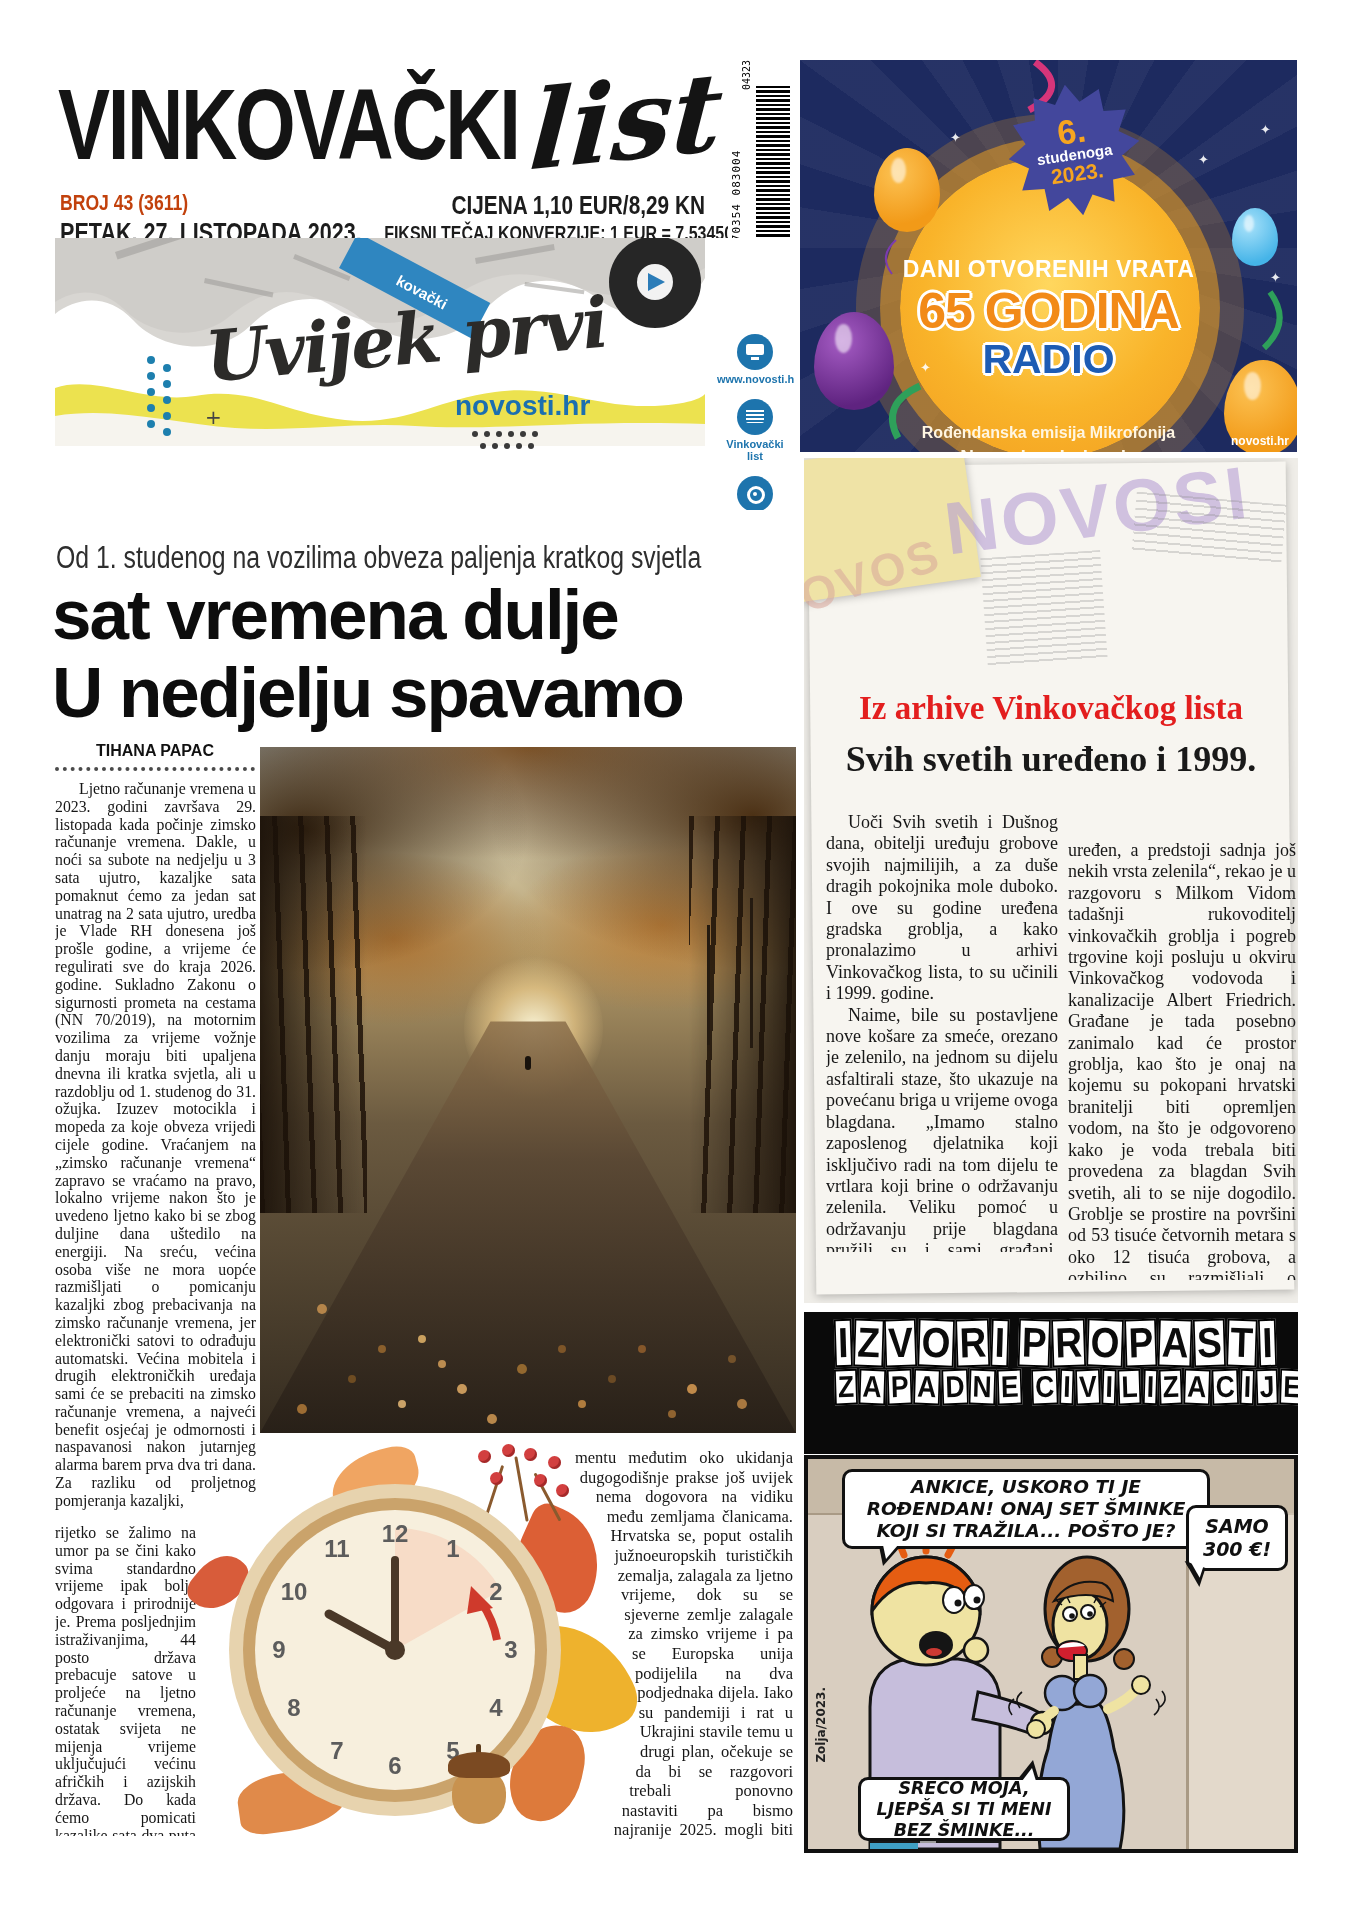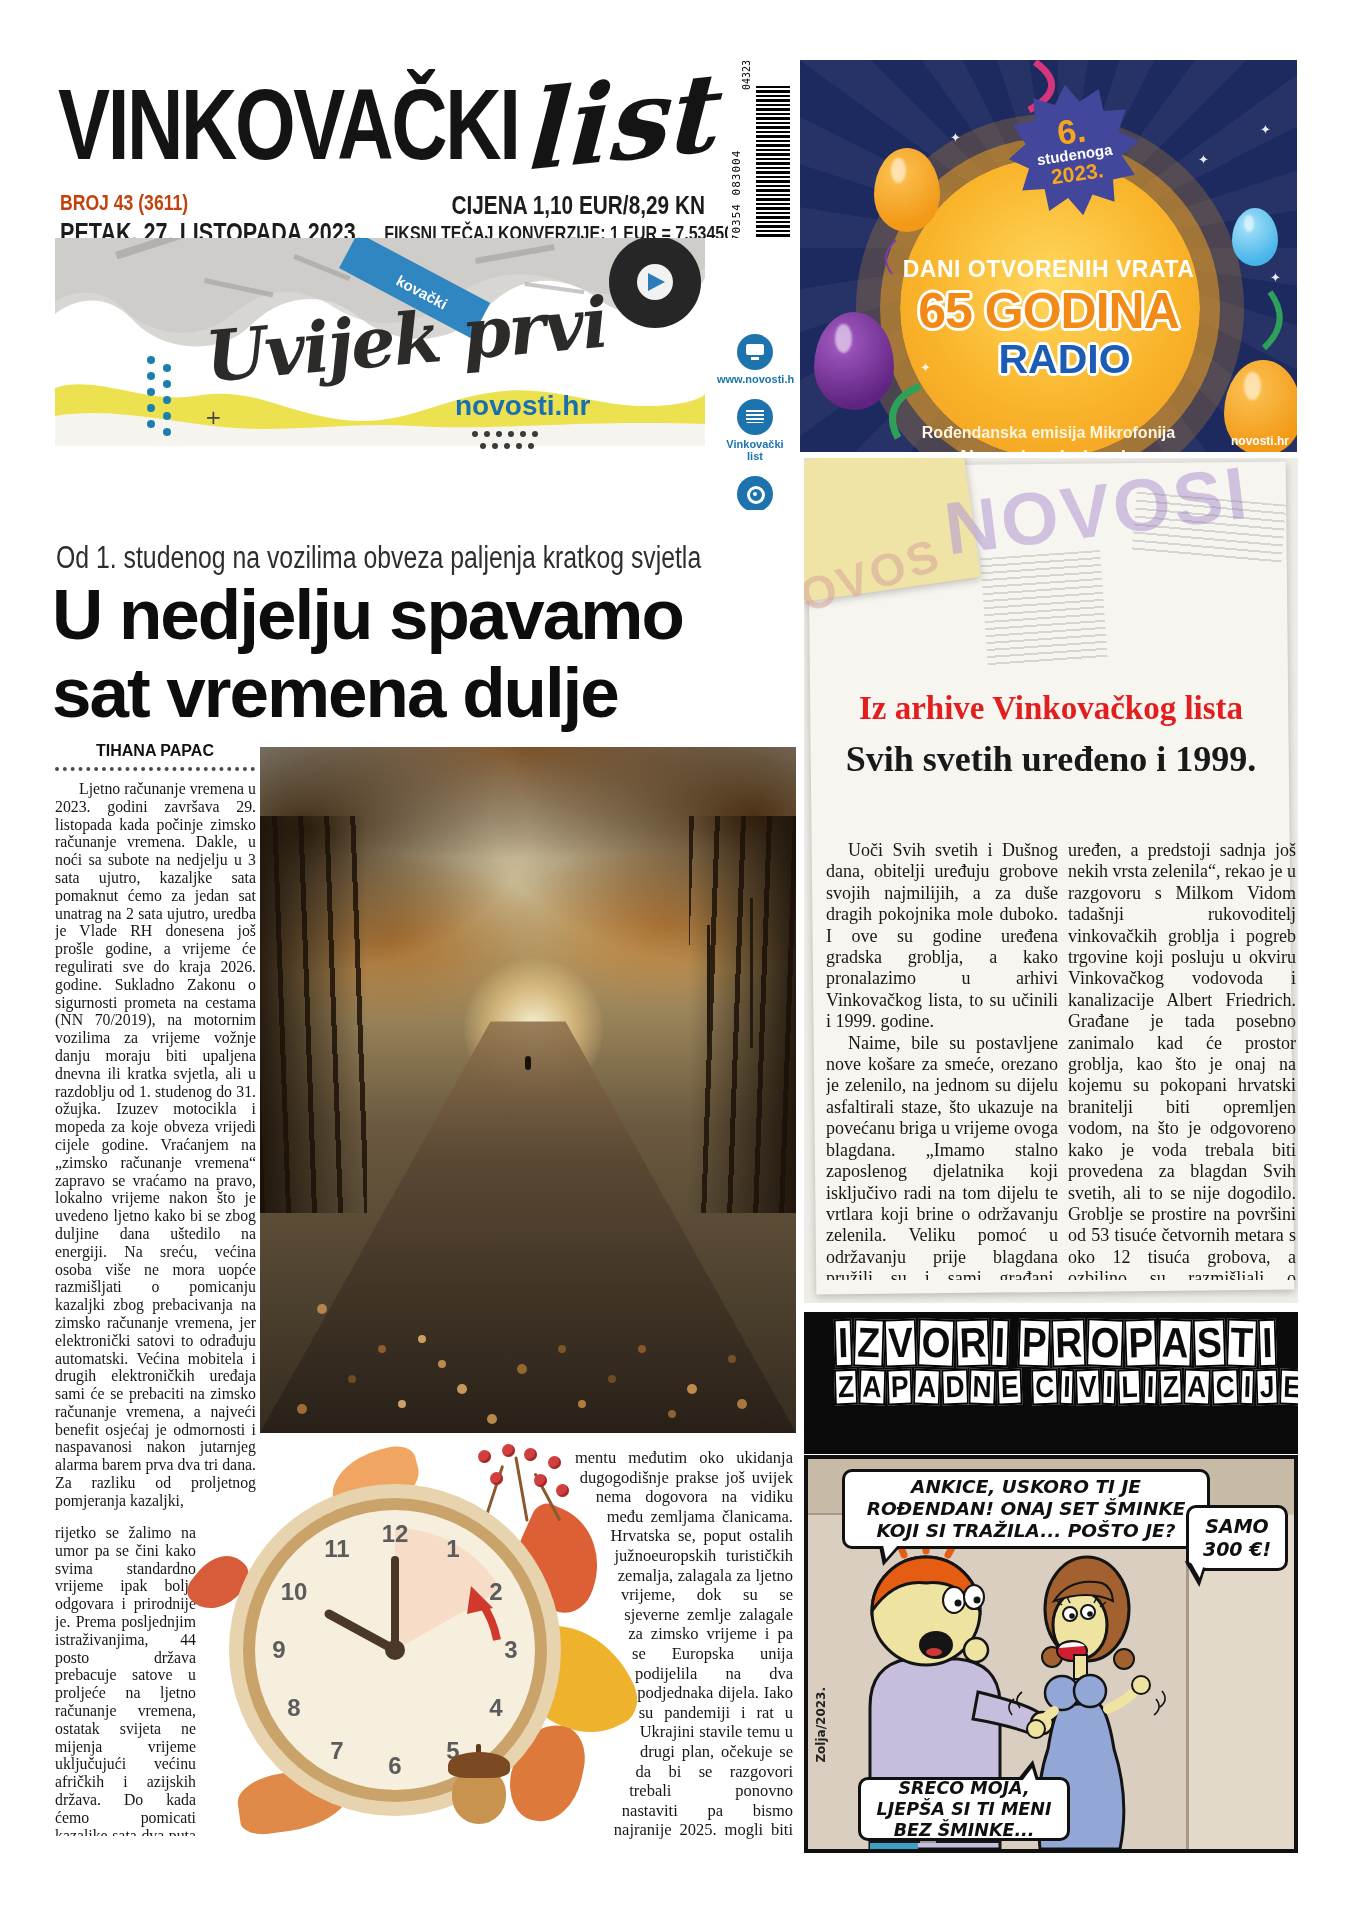--- a/index.html
+++ b/index.html
@@ -62,21 +62,21 @@
   #burst{position:absolute;left:208px;top:24px;width:132px;height:132px;transform:rotate(-8deg);
       background:#43479c;display:flex;flex-direction:column;align-items:center;justify-content:center;
       clip-path:polygon(100% 50%,85.4% 59.2%,93.1% 75%,76.2% 76.2%,75% 93.1%,59.2% 85.4%,50% 100%,40.5% 85.4%,25% 93.1%,23.8% 76.2%,6.9% 75%,14.3% 59.2%,0% 50%,14.3% 40.5%,6.9% 25%,23.8% 23.8%,25% 6.9%,40.5% 14.3%,50% 0%,59.2% 14.3%,75% 6.9%,76.2% 23.8%,93.1% 25%,85.4% 40.5%);}
   #burst .d{font-size:34px;font-weight:900;color:#f7a51f;line-height:30px;}
   #burst .m{font-size:15px;font-weight:800;color:#fff;line-height:17px;}
   #burst .y{font-size:21px;font-weight:900;color:#f7a51f;line-height:22px;}
   .adtxt{position:absolute;left:0;width:100%;text-align:center;font-weight:900;}
   .outl{text-shadow:-2px -2px 0 #fff,2px -2px 0 #fff,-2px 2px 0 #fff,2px 2px 0 #fff,0 -3px 0 #fff,0 3px 0 #fff,-3px 0 0 #fff,3px 0 0 #fff;}
   #ad-kicker{top:196px;font-size:23px;color:#fff;letter-spacing:.5px;}
   #ad-t1{top:222px;font-size:50px;color:#f28a17;letter-spacing:-1px;}
-  #ad-t2{top:276px;font-size:41px;color:#1d5cb4;padding-left:16px;}
+  #ad-t2{top:276px;font-size:41px;color:#1d5cb4;}
   #ad-t3{top:318px;font-size:41px;color:#1d5cb4;}
   #ad-s1{top:364px;font-size:16px;font-weight:700;color:#fff6e2;}
   #ad-s2{top:386px;font-size:19px;font-weight:700;color:#fff6e2;}
   #ad-brand{position:absolute;right:8px;bottom:4px;font-size:12px;font-weight:700;color:#fff;}
 
   
   #kicker{left:56px;top:540px;font-size:31px;font-weight:500;color:#2e2e2e;}
   #headline{left:52px;top:576px;width:745px;font-weight:900;font-size:71px;line-height:78px;
       letter-spacing:-2px;color:#0d0d0d;}
   #byline{left:55px;top:742px;width:200px;text-align:center;font-size:16px;font-weight:800;color:#111;
@@ -128,21 +128,21 @@
   #acorn .tip{position:absolute;left:24px;top:-14px;width:5px;height:12px;background:#5c3a1b;border-radius:2px;}
 
   
   #archive{left:804px;top:458px;width:494px;height:845px;background:#efede8;overflow:hidden;}
   #archive .sheet{position:absolute;background:#f7f5f0;box-shadow:0 2px 8px rgba(0,0,0,.25);}
   #archive .bigtxt{position:absolute;font-weight:900;letter-spacing:3px;}
   #archive .tag{position:absolute;left:0;top:232px;width:100%;text-align:center;
       font-family:"Liberation Serif",serif;font-weight:700;font-size:33px;color:#e31e1e;}
   #archive .ahead{position:absolute;left:0;top:280px;width:100%;text-align:center;
       font-family:"Liberation Serif",serif;font-weight:700;font-size:36px;line-height:42px;color:#191919;}
-  #acol1{left:826px;top:840px;width:232px;height:440px;font-size:18px;line-height:21.4px;overflow:hidden;}
+  #acol1{left:826px;top:812px;width:232px;height:440px;font-size:18px;line-height:21.4px;overflow:hidden;}
   #acol2{left:1068px;top:840px;width:228px;height:440px;font-size:18px;line-height:21.4px;overflow:hidden;}
   #acol1 p{margin:0;text-indent:22px;}
 
   
   #grunge{left:804px;top:1312px;width:494px;height:142px;background:#0a0a0a;text-align:center;
       padding-top:6px;box-sizing:border-box;overflow:hidden;}
   .gline{white-space:nowrap;transform:scaleX(.88);transform-origin:center;}
   .gline .ltile{display:inline-block;background:#fff;color:#0b0b0b;font-weight:900;border:2px solid #000;
       padding:0 2px;margin:1px;line-height:1.05;}
   .gline .lsp{display:inline-block;width:9px;}
@@ -287,22 +287,22 @@
     <div class="adtxt" id="ad-kicker">DANI OTVORENIH VRATA</div>
     <div class="adtxt outl" id="ad-t1">65 GODINA</div>
     <div class="adtxt outl" id="ad-t2">RADIO</div>
     <div class="adtxt" id="ad-s1">Rođendanska emisija Mikrofonija</div>
     <div class="adtxt" id="ad-s2">Nagradna darivanja</div>
     <div id="ad-brand">novosti.hr</div>
   </div>
 
   <div class="abs" id="kicker"><span class="cond">Od 1. studenog na vozilima obveza paljenja kratkog svjetla</span></div>
   <div class="abs" id="headline">
+    <div>sat vremena dulje</div>
     <div>U nedjelju spavamo</div>
-    <div>sat vremena dulje</div>
   </div>
   <div class="abs" id="byline">TIHANA PAPAC</div>
   <div class="abs serif" id="col1">Ljetno računanje vremena u 2023. godini završava 29. listopada kada počinje zimsko računanje vremena. Dakle, u noći sa subote na nedjelju u 3 sata ujutro, kazaljke sata pomaknut ćemo za jedan sat unatrag na 2 sata ujutro, uredba je Vlade RH donesena još prošle godine, a vrijeme će regulirati sve do kraja 2026. godine. Sukladno Zakonu o sigurnosti prometa na cestama (NN 70/2019), na motornim vozilima za vrijeme vožnje danju moraju biti upaljena dnevna ili kratka svjetla, ali u razdoblju od 1. studenog do 31. ožujka. Izuzev motocikla i mopeda za koje obveza vrijedi cijele godine. Vraćanjem na „zimsko računanje vremena“ zapravo se vraćamo na pravo, lokalno vrijeme nakon što je uvedeno ljetno kako bi se zbog duljine dana uštedilo na energiji. Na sreću, većina osoba više ne mora uopće razmišljati o pomicanju kazaljki zbog prebacivanja na zimsko računanje vremena, jer elektronički satovi to odrađuju automatski. Većina mobitela i drugih elektroničkih uređaja sami će se prebaciti na zimsko računanje vremena, a najveći benefit osjećaj je odmornosti i naspavanosi nakon jutarnjeg alarma barem prva dva tri dana. Za razliku od proljetnog pomjeranja kazaljki,</div>
   <div class="abs serif" id="col1b">rijetko se žalimo na umor pa se čini kako svima standardno vrijeme ipak bolje odgovara i prirodnije je. Prema posljednjim istraživanjima, 44 posto država prebacuje satove u proljeće na ljetno računanje vremena, ostatak svijeta ne mijenja vrijeme uključujući većinu afričkih i azijskih država. Do kada ćemo pomicati kazaljke sata dva puta godišnje, raspreda se godinama u Europskom parla-</div>
 
   <div class="abs" id="photo">
     <div class="canopy"></div>
     <div class="trees-l"></div>
     <div class="trees-r"></div>
     <div class="sun"></div>

